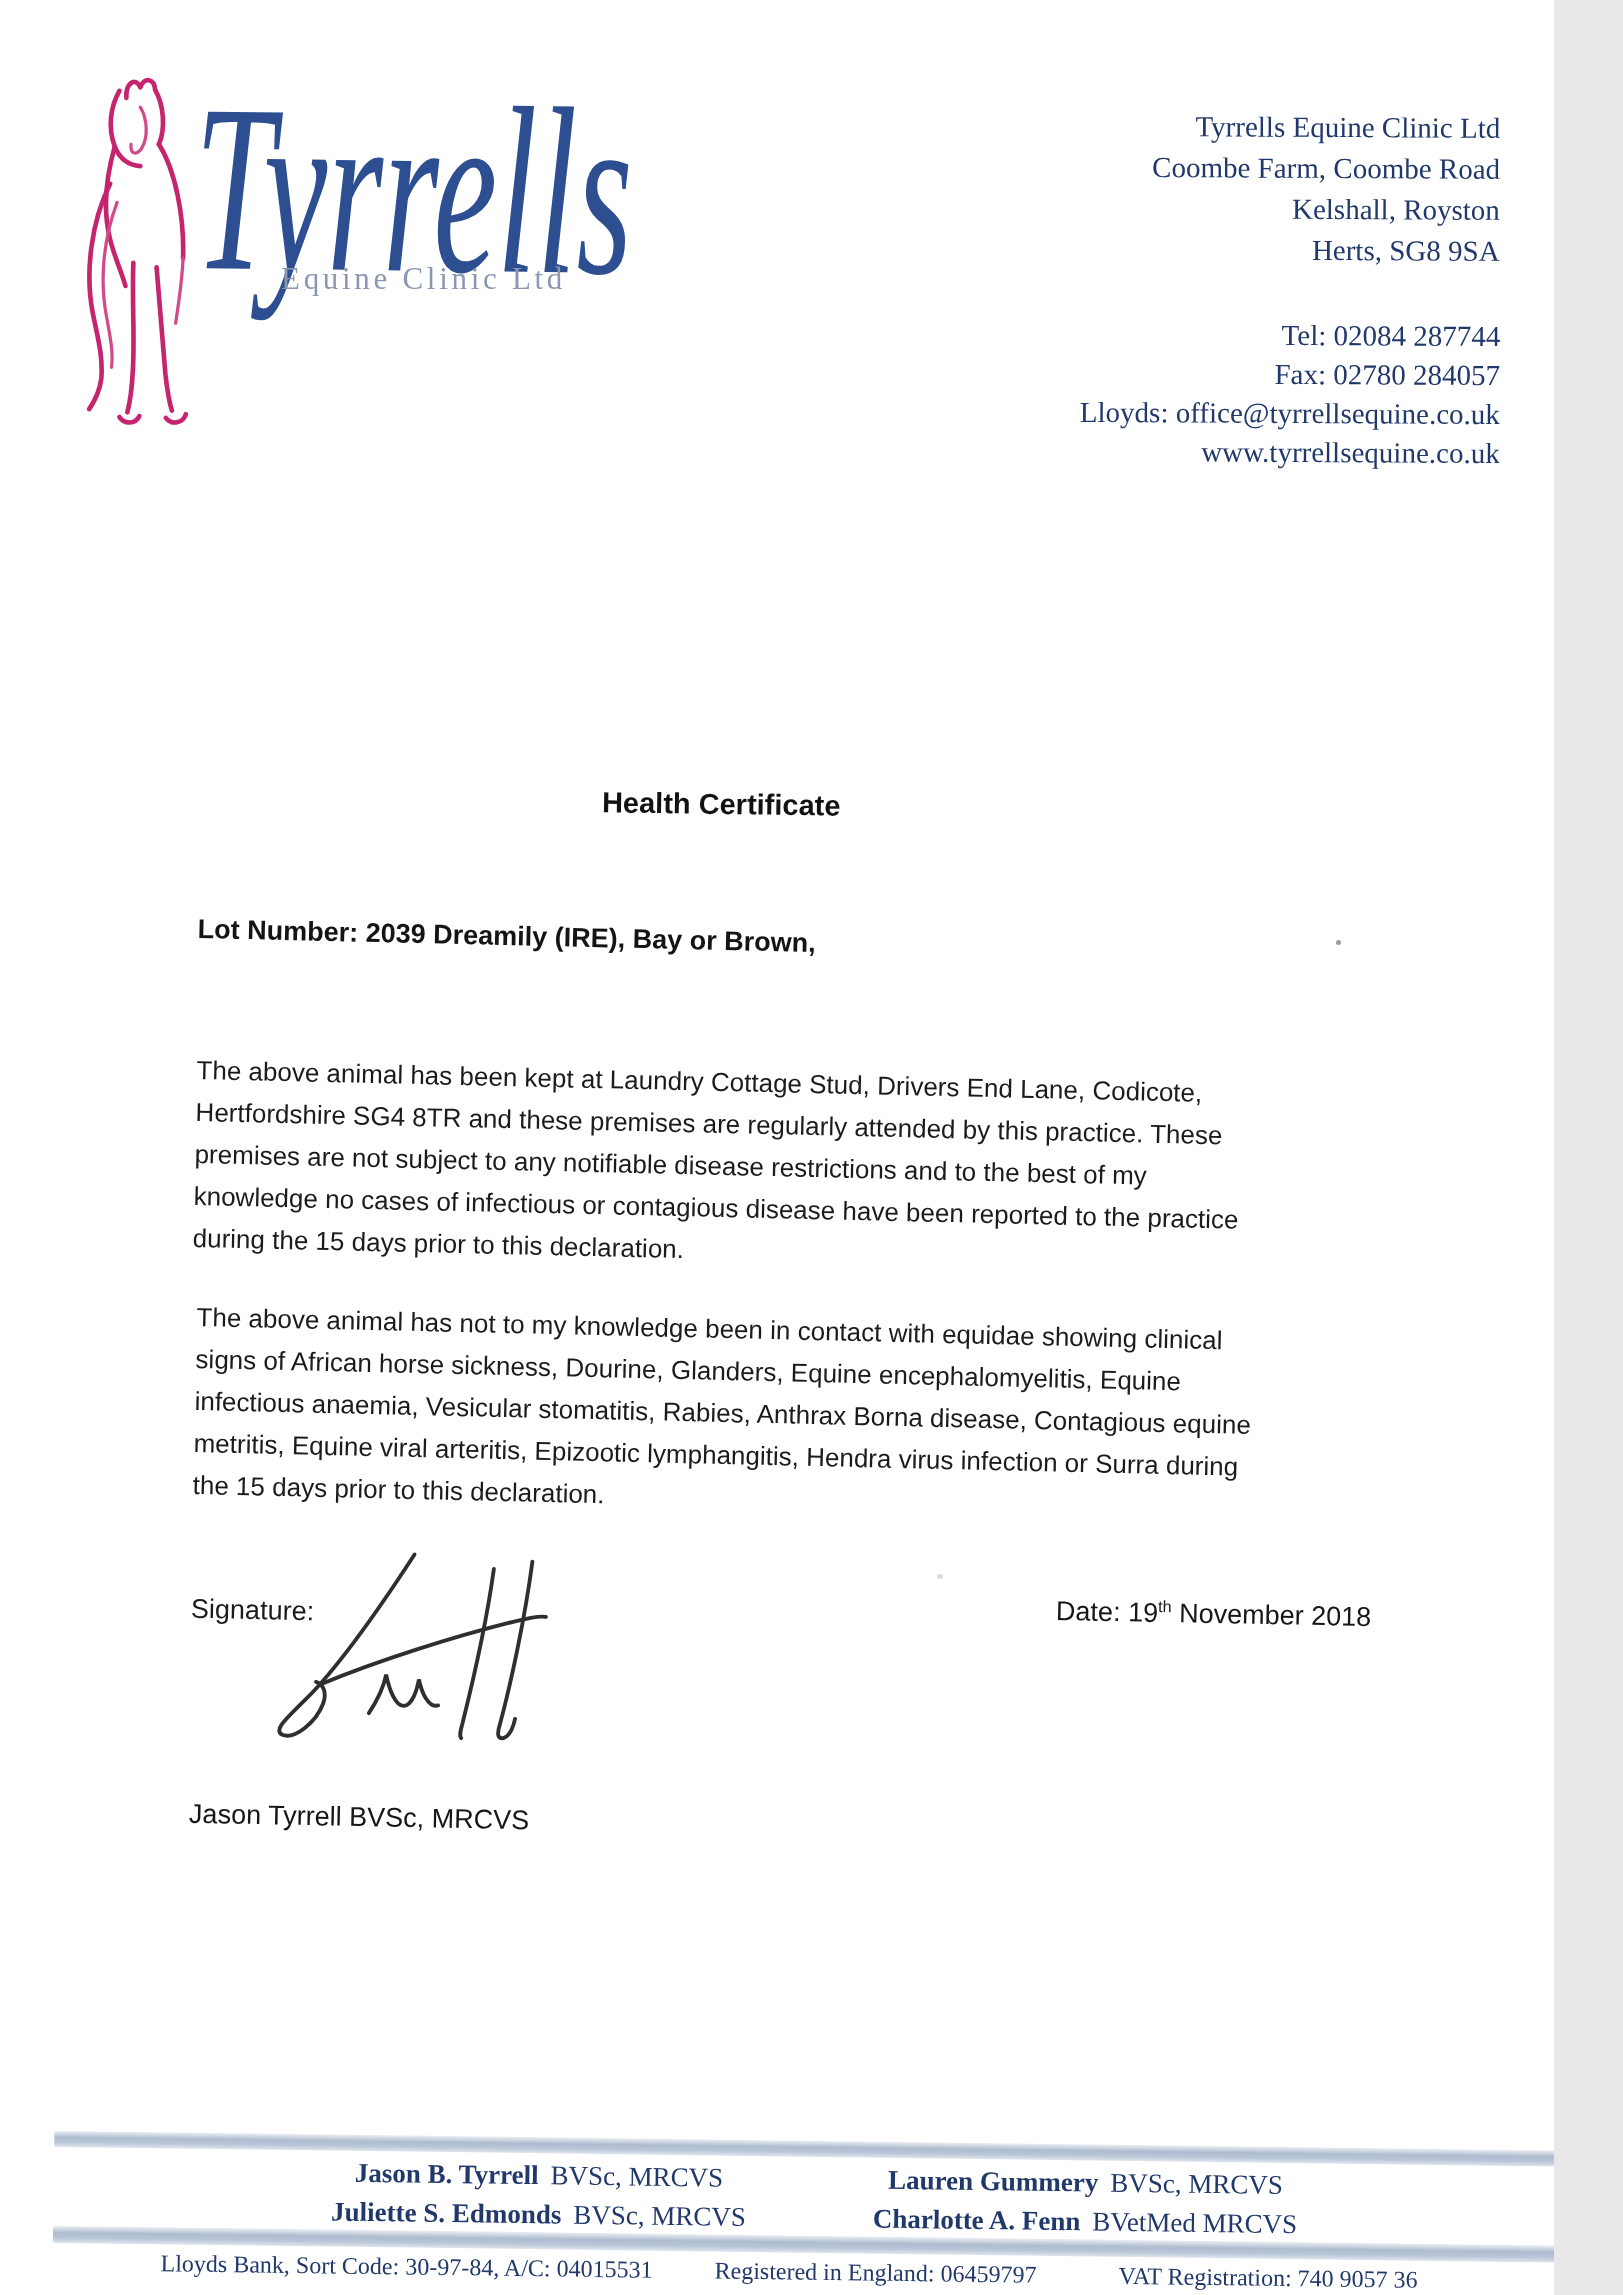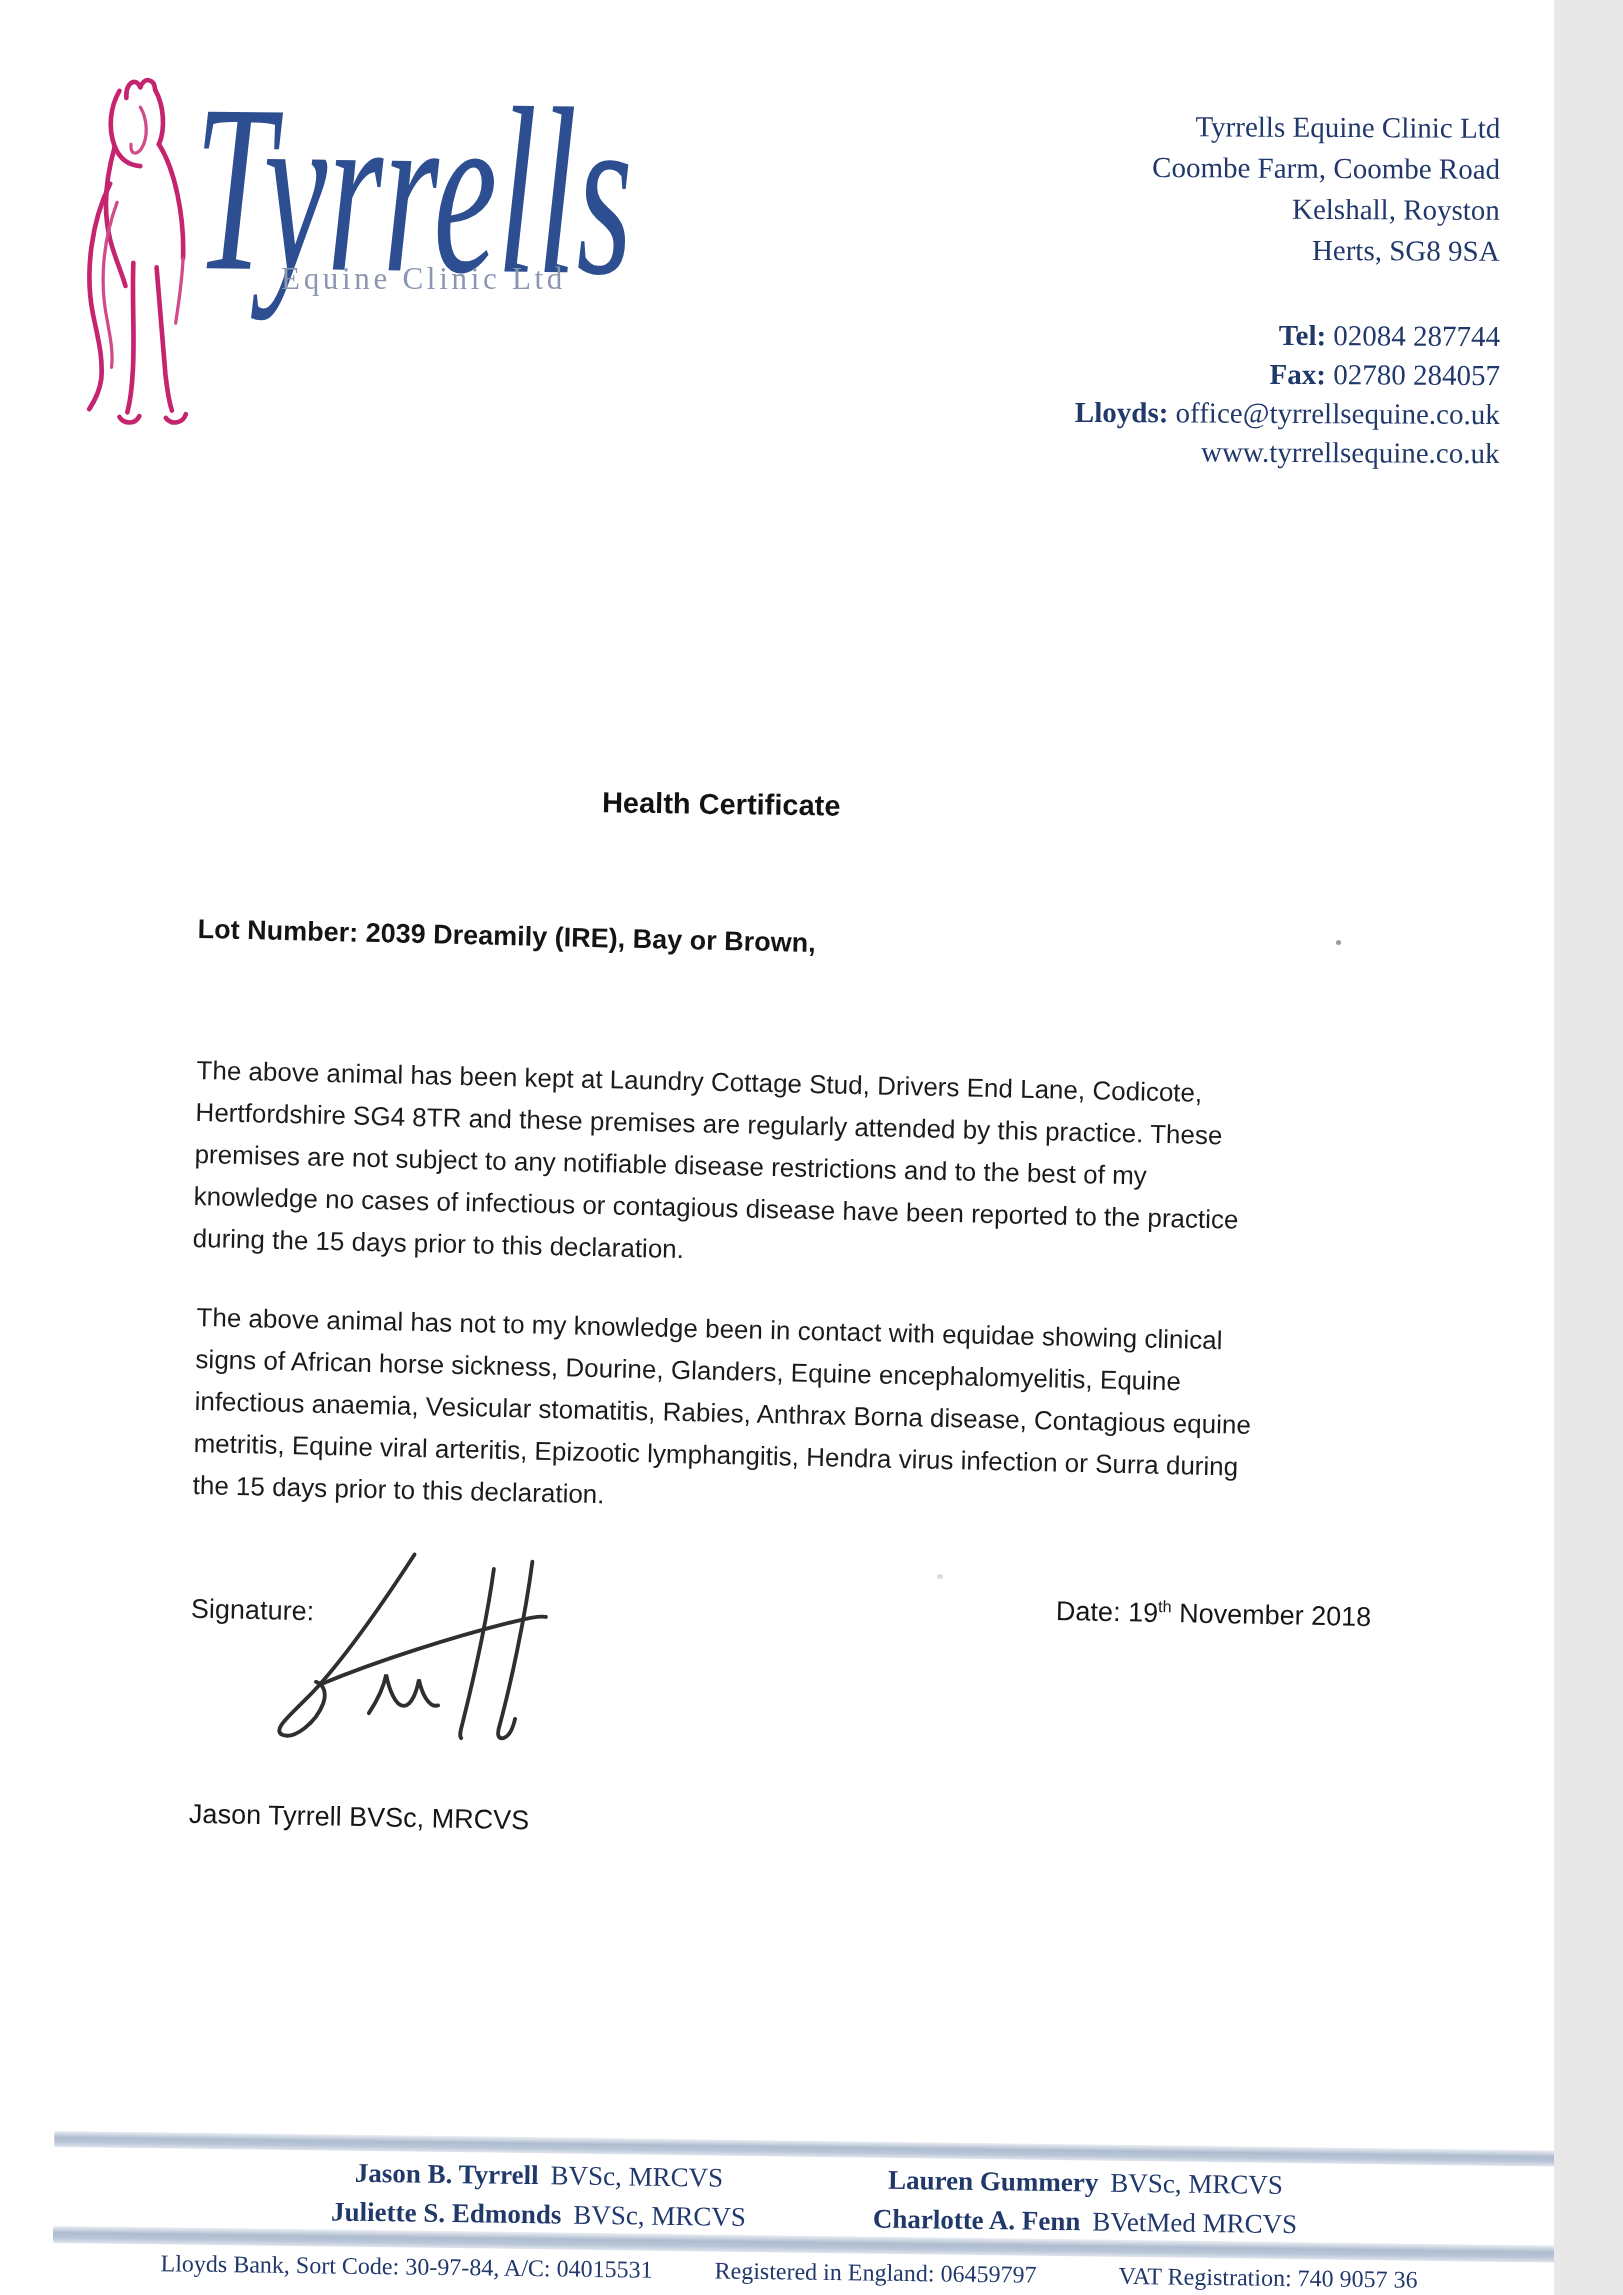--- a/index.html
+++ b/index.html
@@ -31,21 +31,21 @@
   .addr{
     position:absolute;right:54px;top:107px;
     text-align:right;font-size:29px;line-height:41px;color:#21386b;
     transform:rotate(0.3deg);
   }
   .contacts{
     position:absolute;right:54px;top:316px;
     text-align:right;font-size:29px;line-height:39px;color:#21386b;
     transform:rotate(0.3deg);
   }
-  .contacts .cl{font-weight:bold;}
+  .contacts .cl{font-weight:normal;}
 
   
   .title{
     position:absolute;left:602px;top:788px;
     font-family:"Liberation Sans",sans-serif;font-weight:bold;
     font-size:29px;color:#121212;transform:rotate(0.8deg);white-space:nowrap;
   }
   .lot{
     position:absolute;left:198px;top:914px;
     font-family:"Liberation Sans",sans-serif;font-weight:bold;

